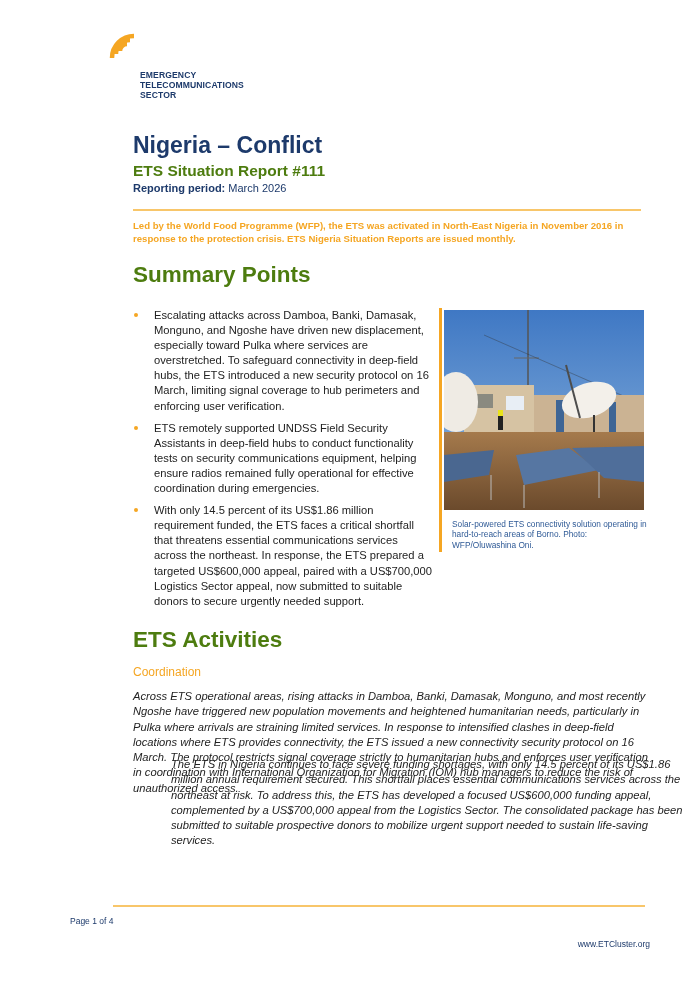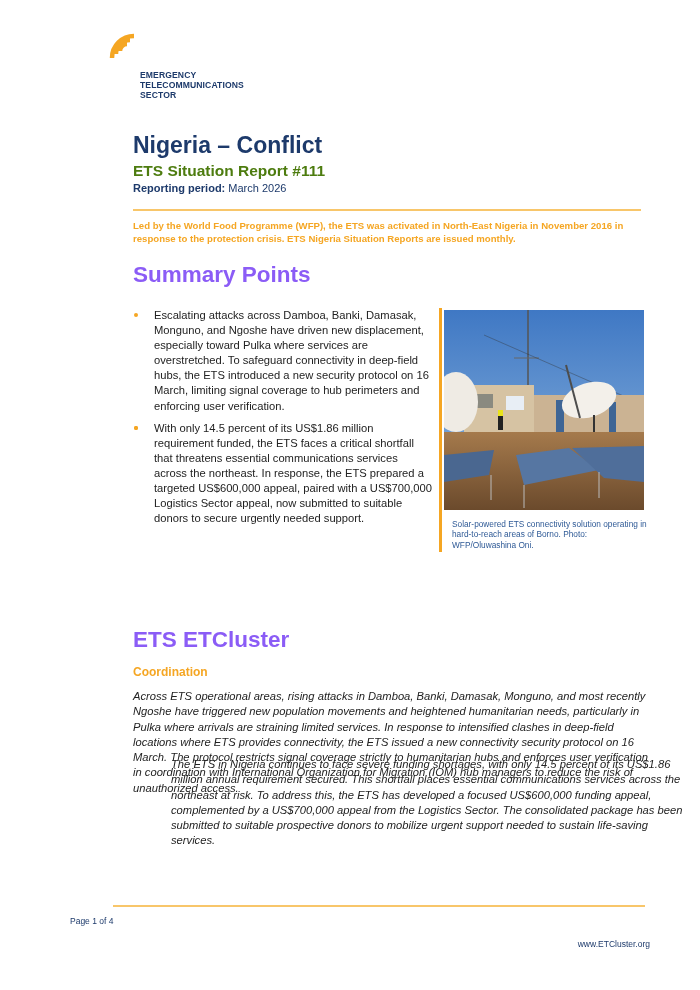--- a/index.html
+++ b/index.html
@@ -11,33 +11,33 @@
   .logo-waves { position: absolute; left: 50px; top: 0; width: 30px; height: 30px; }
   .logo-text { position: absolute; left: 82px; top: 38px; font-size: 8.6px; font-weight: bold; color: #1d3a6b; line-height: 10px; letter-spacing: 0.1px; }
 
   .title { position: absolute; left: 133px; top: 132px; font-size: 23px; font-weight: bold; color: #1d3a6b; }
   .subtitle { position: absolute; left: 133px; top: 162px; font-size: 15.5px; font-weight: bold; color: #4d7c0f; }
   .period { position: absolute; left: 133px; top: 182px; font-size: 11px; color: #1d3a6b; }
   .period b { font-weight: bold; }
   .rule-top { position: absolute; left: 133px; top: 209px; width: 508px; height: 2px; background: #f8c66a; }
   .intro { position: absolute; left: 133px; top: 219px; width: 510px; font-size: 9.6px; font-weight: bold; color: #f5a623; line-height: 13px; }
 
-  .h1 { position: absolute; left: 133px; font-size: 22.5px; font-weight: bold; color: #8b5cf6; }
+  .h1 { position: absolute; left: 133px; font-size: 22.5px; font-weight: bold; color: #4d7c0f; }
   .h1.summary { top: 262px; }
   .h1.activities { top: 627px; }
 
   .bullets { position: absolute; left: 133px; top: 308px; width: 300px; list-style: none; }
   .bullets li { position: relative; padding-left: 21px; font-size: 11.2px; line-height: 15.1px; color: #222; margin-bottom: 7px; }
   .bullets li .dot { position: absolute; left: 1px; top: 5px; width: 4px; height: 4px; border-radius: 50%; background: #f5a623; }
 
   .figure { position: absolute; left: 439px; top: 308px; width: 205px; height: 244px; border-left: 3px solid #f5a623; padding-left: 28px; }
   .photo { position: absolute; left: 2px; top: 2px; width: 200px; height: 200px; overflow: hidden; }
   .caption { position: absolute; left: 10px; top: 211px; width: 195px; font-size: 8.3px; line-height: 10.4px; color: #2f5a96; }
 
-  .h2 { position: absolute; left: 133px; top: 665px; font-size: 12px; font-weight: bold; color: #f5a623; }
+  .h2 { position: absolute; left: 133px; top: 665px; font-size: 12px; font-weight: normal; color: #f5a623; }
   .para { position: absolute; left: 133px; width: 515px; font-size: 11.2px; line-height: 15.3px; color: #222; font-style: italic; }
   .para.p1 { top: 689px; }
   .para.p2 { top: 757px; margin-left: 38px; }
 
   .rule-bottom { position: absolute; left: 113px; top: 905px; width: 532px; height: 1.5px; background: #f8c66a; }
   .page-num { position: absolute; left: 58px; top: 916px; font-size: 8.5px; color: #1d3a6b; padding-left: 12px; }
   .site { position: absolute; right: 50px; top: 939px; font-size: 8.5px; color: #1d3a6b; }
 </style>
 </head>
 <body>
@@ -60,21 +60,21 @@
 <div class="period">
   <b>Reporting period:</b>
   <span>March 2026</span>
 </div>
 <div class="rule-top"></div>
 <div class="intro">Led by the World Food Programme (WFP), the ETS was activated in North-East Nigeria in November 2016 in response to the protection crisis. ETS Nigeria Situation Reports are issued monthly.</div>
 
 <div class="h1 summary">Summary Points</div>
 <ul class="bullets">
   <li><span class="dot"></span><span>Escalating attacks across Damboa, Banki, Damasak, Monguno, and Ngoshe have driven new displacement, especially toward Pulka where services are overstretched. To safeguard connectivity in deep-field hubs, the ETS introduced a new security protocol on 16 March, limiting signal coverage to hub perimeters and enforcing user verification.</span></li>
-  <li><span class="dot"></span></li>
+  <li><span class="dot"></span><span>ETS remotely supported UNDSS Field Security Assistants in deep-field hubs to conduct functionality tests on security communications equipment, helping ensure radios remained fully operational for effective coordination during emergencies.</span></li>
   <li><span class="dot"></span><span>With only 14.5 percent of its US$1.86 million requirement funded, the ETS faces a critical shortfall that threatens essential communications services across the northeast. In response, the ETS prepared a targeted US$600,000 appeal, paired with a US$700,000 Logistics Sector appeal, now submitted to suitable donors to secure urgently needed support.</span></li>
 </ul>
 
 <div class="figure">
   <svg class="photo" viewBox="0 0 200 200" preserveAspectRatio="none">
     <defs>
       <linearGradient id="sky" x1="0" y1="0" x2="0" y2="1">
         <stop offset="0" stop-color="#3f78c4"></stop>
         <stop offset="1" stop-color="#8fb6de"></stop>
       </linearGradient>
@@ -103,20 +103,20 @@
     <polygon points="0,145 50,140 45,165 0,172" fill="#4a6790"></polygon>
     <polygon points="72,145 125,138 155,160 80,175" fill="#5676a2"></polygon>
     <polygon points="128,138 200,136 200,172 160,168" fill="#4f6e9a"></polygon>
     <line x1="47" y1="165" x2="47" y2="190" stroke="#bbb" stroke-width="1"></line>
     <line x1="80" y1="175" x2="80" y2="198" stroke="#bbb" stroke-width="1"></line>
     <line x1="155" y1="162" x2="155" y2="188" stroke="#bbb" stroke-width="1"></line>
   </svg>
   <div class="caption">Solar-powered ETS connectivity solution operating in hard-to-reach areas of Borno. Photo: WFP/Oluwashina Oni.</div>
 </div>
 
-<div class="h1 activities">ETS ETCluster</div>
+<div class="h1 activities">ETS Activities</div>
 <div class="h2">Coordination</div>
 <p class="para p1">Across ETS operational areas, rising attacks in Damboa, Banki, Damasak, Monguno, and most recently Ngoshe have triggered new population movements and heightened humanitarian needs, particularly in Pulka where arrivals are straining limited services. In response to intensified clashes in deep-field locations where ETS provides connectivity, the ETS issued a new connectivity security protocol on 16 March. The protocol restricts signal coverage strictly to humanitarian hubs and enforces user verification in coordination with International Organization for Migration (IOM) hub managers to reduce the risk of unauthorized access.</p>
 <p class="para p2">The ETS in Nigeria continues to face severe funding shortages, with only 14.5 percent of its US$1.86 million annual requirement secured. This shortfall places essential communications services across the northeast at risk. To address this, the ETS has developed a focused US$600,000 funding appeal, complemented by a US$700,000 appeal from the Logistics Sector. The consolidated package has been submitted to suitable prospective donors to mobilize urgent support needed to sustain life-saving services.</p>
 
 <div class="rule-bottom"></div>
 <div class="page-num">Page 1 of 4</div>
 <div class="site">www.ETCluster.org</div>
 
 </body></html>

